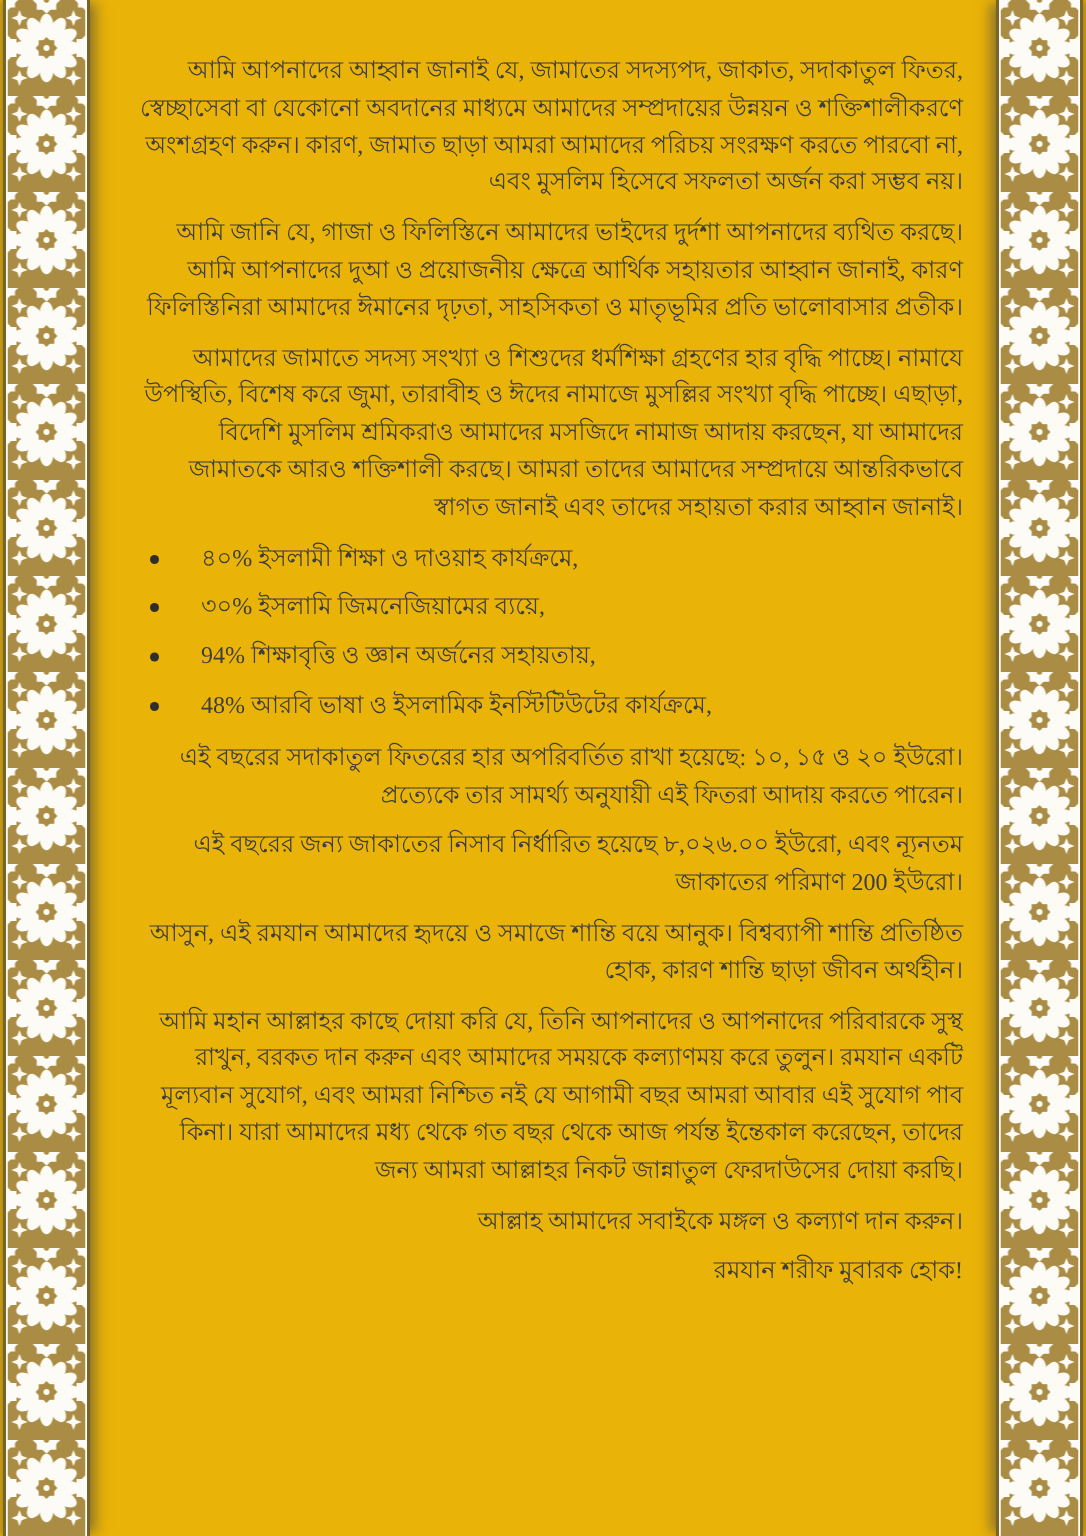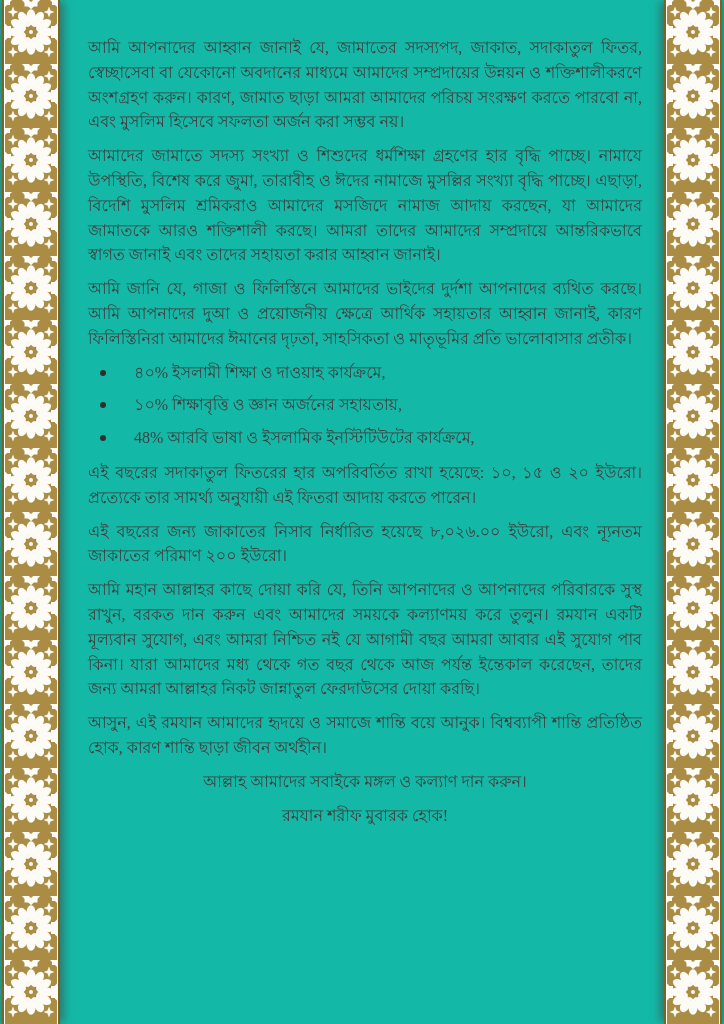--- a/index.html
+++ b/index.html
@@ -1,28 +1,28 @@
 <!DOCTYPE html>
 <html lang="bn"><head>
 <meta charset="utf-8">
 <style>
   html,body{margin:0;padding:0;background:#ffffff;}
-  .page{position:relative;width:724px;height:1024px;background:#14b8a6;overflow:hidden;
+  .page{position:relative;width:724px;height:1024px;background:#eab308;overflow:hidden;
         font-family:"Liberation Serif","DejaVu Serif",serif;}
   
   .ornborder{position:absolute;top:0;bottom:0;width:58px;background:#fffef8;
              border-left:2px solid #7a6326;border-right:2px solid #7a6326;
              box-sizing:border-box;padding:0 1px;}
   .ornborder.left{left:2px;box-shadow:6px 0 8px -2px rgba(70,70,70,.55),-3px 0 4px rgba(70,70,70,.35);}
   .ornborder.right{right:2px;box-shadow:-6px 0 8px -2px rgba(70,70,70,.55),3px 0 4px rgba(70,70,70,.35);}
   .ornborder svg{display:block;width:52px;height:100%;}
   
   .content{position:absolute;left:88px;right:82px;top:36px;color:#3e3e3e;
            font-size:16px;line-height:1.55;text-align:justify;}
-  .content p{margin:0 0 9px;}
+  .content p{margin:0 0 9px;text-align:right;}
   ul.alloc{list-style:none;margin:2px 0 10px;padding:0;}
   ul.alloc li{display:flex;align-items:flex-start;margin:4px 0 8px;}
   .dot{width:6px;height:6px;border-radius:50%;background:#2e2e2e;margin:9px 28px 0 12px;flex:none;}
   .center-line{text-align:center;margin:2px 0 7px;}
 </style>
 </head>
 <body>
 
 <div class="page">
 
@@ -133,41 +133,45 @@
           <path transform="translate(8,52)" fill="#fcfbf6" d="M0 -5.4 L1.5 -1.5 L5.4 0 L1.5 1.5 L0 5.4 L-1.5 1.5 L-5.4 0 L-1.5 -1.5 Z"></path>
           <path transform="translate(44,52)" fill="#fcfbf6" d="M0 -5.4 L1.5 -1.5 L5.4 0 L1.5 1.5 L0 5.4 L-1.5 1.5 L-5.4 0 L-1.5 -1.5 Z"></path>
         </pattern>
       </defs>
       <rect width="52" height="1024" fill="url(#tileR)"></rect>
     </svg>
   </div>
 
   <main class="content">
     <p>আমি আপনাদের আহ্বান জানাই যে, জামাতের সদস্যপদ, জাকাত, সদাকাতুল ফিতর, স্বেচ্ছাসেবা বা যেকোনো অবদানের মাধ্যমে আমাদের সম্প্রদায়ের উন্নয়ন ও শক্তিশালীকরণে অংশগ্রহণ করুন। কারণ, জামাত ছাড়া আমরা আমাদের পরিচয় সংরক্ষণ করতে পারবো না, এবং মুসলিম হিসেবে সফলতা অর্জন করা সম্ভব নয়।</p>
+    <p>আমি জানি যে, গাজা ও ফিলিস্তিনে আমাদের ভাইদের দুর্দশা আপনাদের ব্যথিত করছে। আমি আপনাদের দুআ ও প্রয়োজনীয় ক্ষেত্রে আর্থিক সহায়তার আহ্বান জানাই, কারণ ফিলিস্তিনিরা আমাদের ঈমানের দৃঢ়তা, সাহসিকতা ও মাতৃভূমির প্রতি ভালোবাসার প্রতীক।</p>
     <p>আমাদের জামাতে সদস্য সংখ্যা ও শিশুদের ধর্মশিক্ষা গ্রহণের হার বৃদ্ধি পাচ্ছে। নামাযে উপস্থিতি, বিশেষ করে জুমা, তারাবীহ ও ঈদের নামাজে মুসল্লির সংখ্যা বৃদ্ধি পাচ্ছে। এছাড়া, বিদেশি মুসলিম শ্রমিকরাও আমাদের মসজিদে নামাজ আদায় করছেন, যা আমাদের জামাতকে আরও শক্তিশালী করছে। আমরা তাদের আমাদের সম্প্রদায়ে আন্তরিকভাবে স্বাগত জানাই এবং তাদের সহায়তা করার আহ্বান জানাই।</p>
-    <p>আমি জানি যে, গাজা ও ফিলিস্তিনে আমাদের ভাইদের দুর্দশা আপনাদের ব্যথিত করছে। আমি আপনাদের দুআ ও প্রয়োজনীয় ক্ষেত্রে আর্থিক সহায়তার আহ্বান জানাই, কারণ ফিলিস্তিনিরা আমাদের ঈমানের দৃঢ়তা, সাহসিকতা ও মাতৃভূমির প্রতি ভালোবাসার প্রতীক।</p>
 
     <ul class="alloc">
       <li>
         <span class="dot"></span>
         <span>৪০% ইসলামী শিক্ষা ও দাওয়াহ কার্যক্রমে,</span>
       </li>
       <li>
         <span class="dot"></span>
-        <span>১০% শিক্ষাবৃত্তি ও জ্ঞান অর্জনের সহায়তায়,</span>
+        <span>৩০% ইসলামি জিমনেজিয়ামের ব্যয়ে,</span>
+      </li>
+      <li>
+        <span class="dot"></span>
+        <span>94% শিক্ষাবৃত্তি ও জ্ঞান অর্জনের সহায়তায়,</span>
       </li>
       <li>
         <span class="dot"></span>
         <span>48% আরবি ভাষা ও ইসলামিক ইনস্টিটিউটের কার্যক্রমে,</span>
       </li>
     </ul>
 
     <p>এই বছরের সদাকাতুল ফিতরের হার অপরিবর্তিত রাখা হয়েছে: ১০, ১৫ ও ২০ ইউরো। প্রত্যেকে তার সামর্থ্য অনুযায়ী এই ফিতরা আদায় করতে পারেন।</p>
-    <p>এই বছরের জন্য জাকাতের নিসাব নির্ধারিত হয়েছে ৮,০২৬.০০ ইউরো, এবং ন্যূনতম জাকাতের পরিমাণ ২০০ ইউরো।</p>
+    <p>এই বছরের জন্য জাকাতের নিসাব নির্ধারিত হয়েছে ৮,০২৬.০০ ইউরো, এবং ন্যূনতম জাকাতের পরিমাণ 200 ইউরো।</p>
+    <p>আসুন, এই রমযান আমাদের হৃদয়ে ও সমাজে শান্তি বয়ে আনুক। বিশ্বব্যাপী শান্তি প্রতিষ্ঠিত হোক, কারণ শান্তি ছাড়া জীবন অর্থহীন।</p>
     <p>আমি মহান আল্লাহর কাছে দোয়া করি যে, তিনি আপনাদের ও আপনাদের পরিবারকে সুস্থ রাখুন, বরকত দান করুন এবং আমাদের সময়কে কল্যাণময় করে তুলুন। রমযান একটি মূল্যবান সুযোগ, এবং আমরা নিশ্চিত নই যে আগামী বছর আমরা আবার এই সুযোগ পাব কিনা। যারা আমাদের মধ্য থেকে গত বছর থেকে আজ পর্যন্ত ইন্তেকাল করেছেন, তাদের জন্য আমরা আল্লাহর নিকট জান্নাতুল ফেরদাউসের দোয়া করছি।</p>
-    <p>আসুন, এই রমযান আমাদের হৃদয়ে ও সমাজে শান্তি বয়ে আনুক। বিশ্বব্যাপী শান্তি প্রতিষ্ঠিত হোক, কারণ শান্তি ছাড়া জীবন অর্থহীন।</p>
 
     <p class="center-line">আল্লাহ আমাদের সবাইকে মঙ্গল ও কল্যাণ দান করুন।</p>
     <p class="center-line">রমযান শরীফ মুবারক হোক!</p>
 
   </main>
 
 </div>
 
 </body></html>

